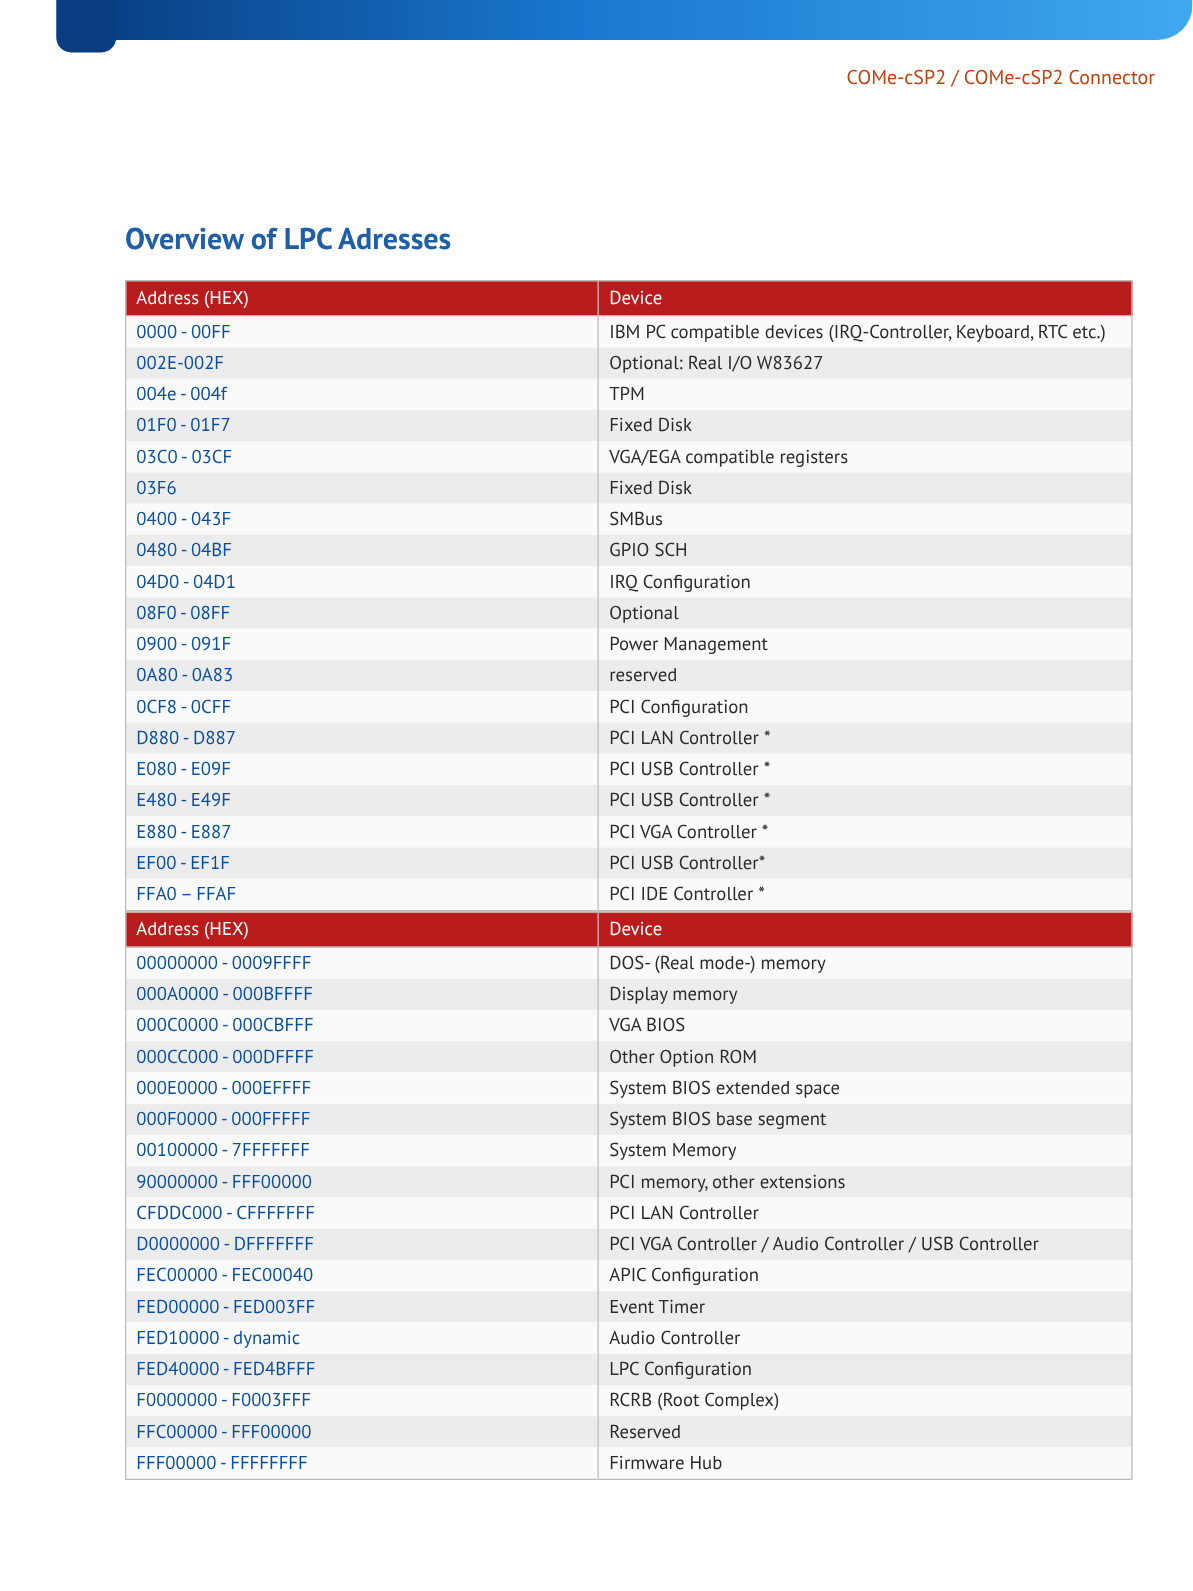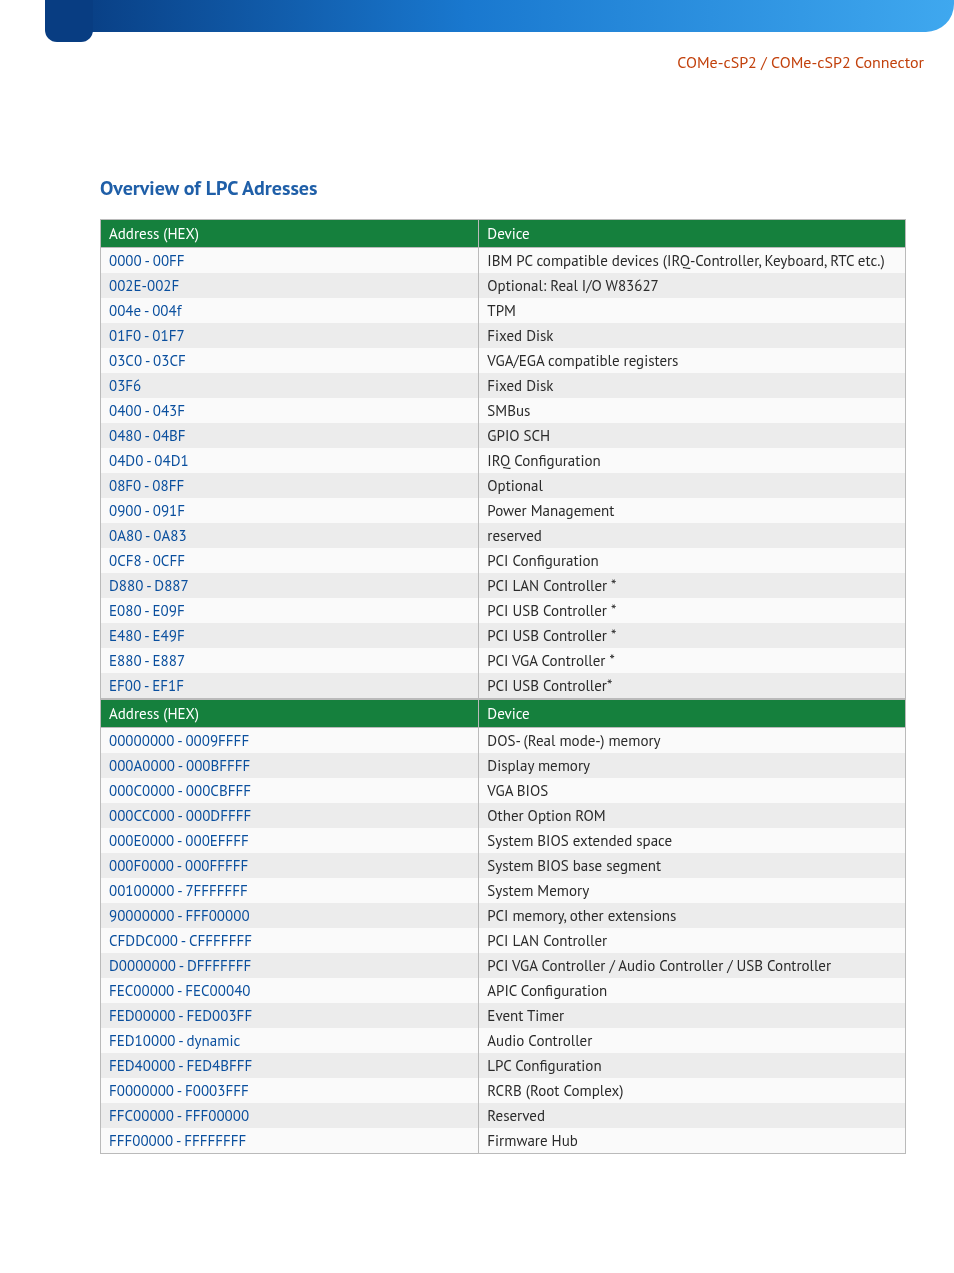--- a/index.html
+++ b/index.html
@@ -36,33 +36,33 @@
   }
   .crumb{
     position:absolute;right:30px;top:52px;
     font-size:16px;color:#c2410c;
   }
 
   .content{padding:130px 48px 0 100px;}
   h2.section{
     color:var(--blue-head);
     font-weight:700;
-    font-size:20px;
+    font-size:24px;
     margin:0 0 18px 0;
   }
 
   table.addr{
     width:100%;
     border-collapse:collapse;
     font-size:15px;
     border:1px solid var(--table-border);
     table-layout:fixed;
   }
   table.addr th{
-    background:#15803d;
+    background:#b91c1c;
     color:#fff;font-weight:400;text-align:left;
     padding:4px 8px;
     border:1px solid var(--table-border);
     margin-top:40px;
   }
   table.addr td{
     padding:2px 8px;
     border-left:1px solid var(--table-border);
     border-right:1px solid var(--table-border);
     line-height:1.4;
@@ -171,20 +171,24 @@
           <td>PCI USB Controller *</td>
         </tr>
         <tr>
           <td class="a">E880 - E887</td>
           <td>PCI VGA Controller *</td>
         </tr>
         <tr>
           <td class="a">EF00 - EF1F</td>
           <td>PCI USB Controller*</td>
         </tr>
+        <tr>
+          <td class="a">FFA0 – FFAF</td>
+          <td>PCI IDE Controller *</td>
+        </tr>
       </tbody>
   </table>
 
 
   <table class="addr">
     <colgroup>
         <col class="c1">
         <col class="c2">
       </colgroup>
     <thead>

